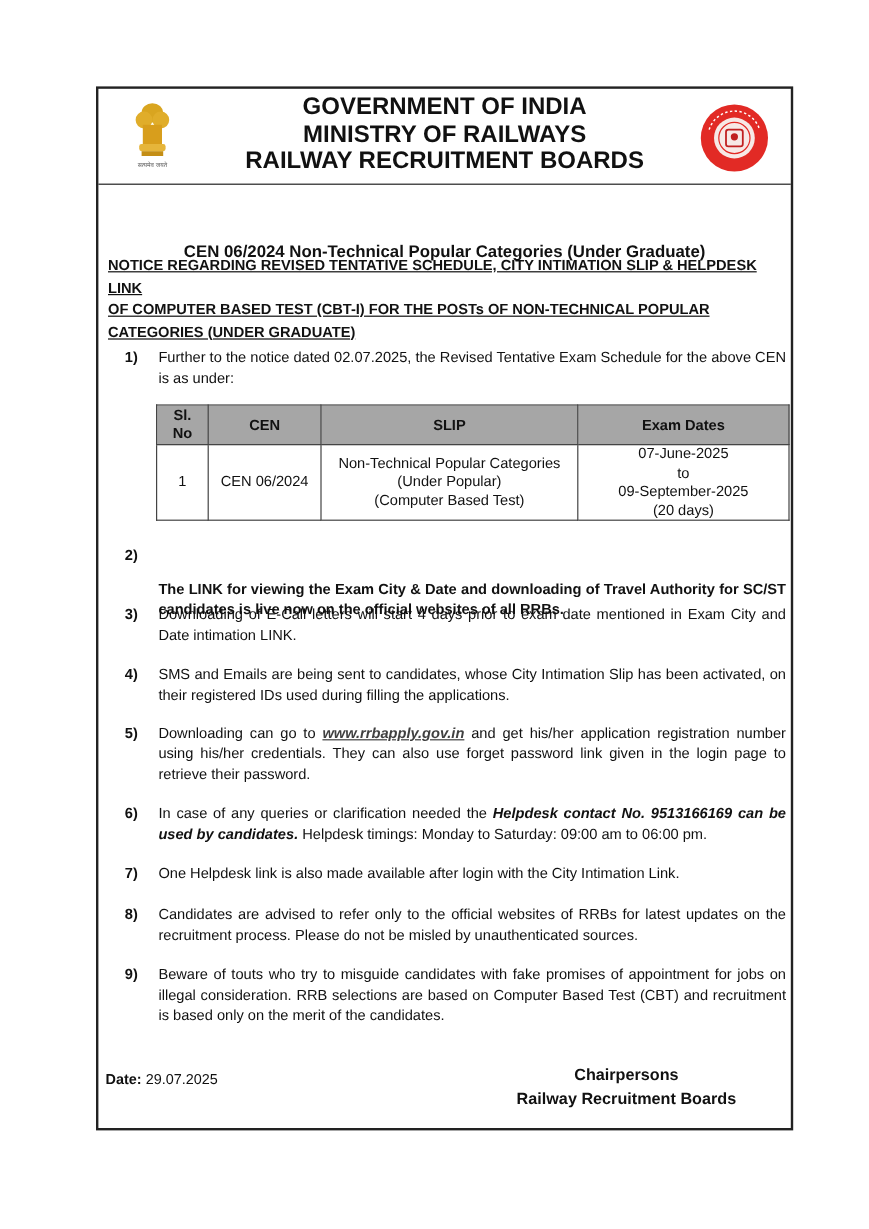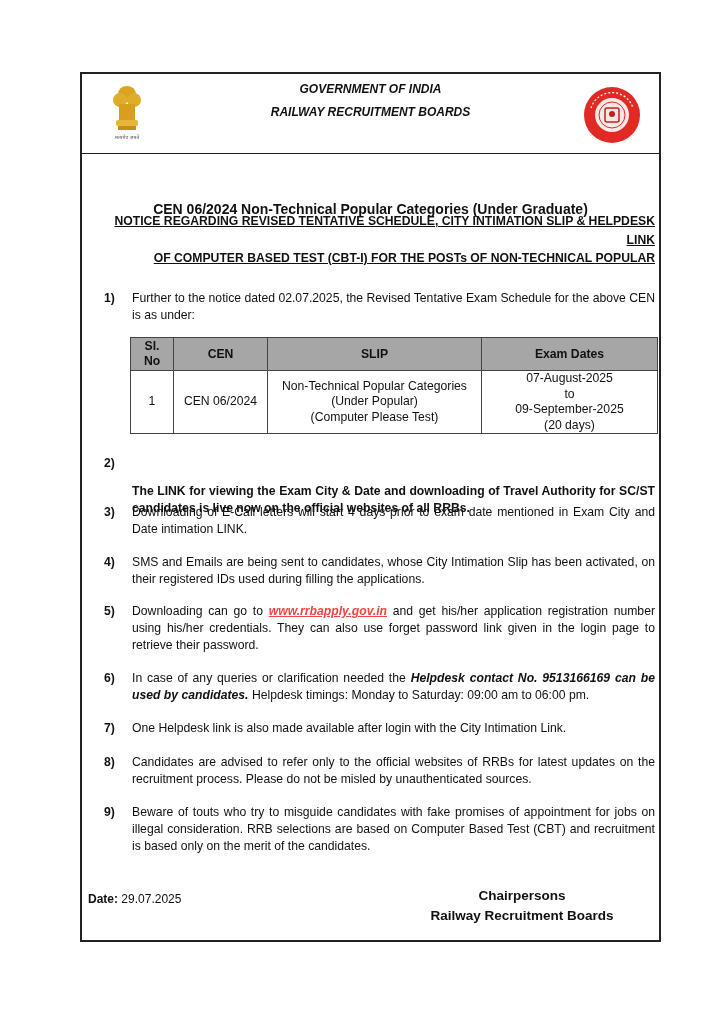--- a/index.html
+++ b/index.html
@@ -1,29 +1,29 @@
 <!DOCTYPE html>
 <html><head>
 <meta charset="utf-8">
 <style>
   html, body { margin: 0; padding: 0; background: #ffffff; }
   body { width: 724px; height: 1024px; position: relative; font-family: "Liberation Sans", sans-serif; color: #111; }
   .frame { position: absolute; left: 80px; top: 72px; width: 581px; height: 870px; border: 2px solid #222; box-sizing: border-box; }
   .header { position: absolute; left: 0; top: 0; width: 100%; height: 80px; border-bottom: 1.5px solid #222; box-sizing: border-box; }
-  .header-titles { position: absolute; left: 0; right: 0; top: 4px; text-align: center; font-weight: bold; font-size: 12px; line-height: 22.5px; font-style: italic; }
+  .header-titles { position: absolute; left: 0; right: 0; top: 4px; text-align: center; font-weight: bold; font-size: 20px; line-height: 22.5px; }
   .emblem { position: absolute; left: 24px; top: 10px; width: 42px; height: 58px; }
   .rail-logo { position: absolute; right: 18px; top: 12px; width: 58px; height: 58px; }
   .cen-title { position: absolute; left: 0; right: 0; top: 96px; text-align: center; font-weight: bold; font-size: 14px; margin-top: 31px; }
-  .notice-title { position: absolute; left: 8px; right: 4px; top: 138px; text-align: right; font-weight: bold; font-size: 12.2px; line-height: 18.5px; text-decoration: underline; }
+  .notice-title { position: absolute; left: 8px; right: 4px; top: 138px; text-align: left; font-weight: bold; font-size: 12.2px; line-height: 18.5px; text-decoration: underline; }
   .item { position: absolute; left: 22px; right: 4px; font-size: 12.2px; line-height: 17px; text-align: justify; }
   .item .num { position: absolute; left: 0; top: 0; font-weight: bold; }
   .item .txt { margin-left: 28px; display: block; }
   .bold { font-weight: bold; margin-top: 28px; }
   .bi { font-weight: bold; font-style: italic; }
-  .link { font-weight: bold; font-style: italic; text-decoration: underline; color: #ef4444; }
+  .link { font-weight: bold; font-style: italic; text-decoration: underline; color: #404040; }
   table.sched { position: absolute; left: 48px; top: 263px; width: 528px; border-collapse: collapse; font-size: 12.2px; padding-left: 44px; }
   table.sched th { background: #a6a6a6; font-weight: bold; border: 1px solid #444; height: 32px; line-height: 15px; padding: 0 4px; }
   table.sched td { border: 1px solid #444; text-align: center; height: 62px; line-height: 15.5px; padding: 0 4px; }
   .date-line { position: absolute; left: 6px; top: 818px; font-size: 12px; }
   .sign { position: absolute; left: 340px; width: 200px; text-align: center; font-weight: bold; font-size: 13.5px; line-height: 20px; top: 812px; }
 </style>
 </head>
 <body>
 
 <div class="frame">
@@ -34,38 +34,40 @@
       <ellipse cx="14" cy="16" rx="7" ry="7" fill="#e0ad2a"></ellipse>
       <ellipse cx="28" cy="16" rx="7" ry="7" fill="#e0ad2a"></ellipse>
       <rect x="13" y="20" width="16" height="18" fill="#d89e1c"></rect>
       <rect x="10" y="36" width="22" height="6" rx="2" fill="#e6b53a"></rect>
       <rect x="12" y="42" width="18" height="4" fill="#c48e15"></rect>
       <text x="21" y="55" font-size="5" text-anchor="middle" fill="#555" font-family="DejaVu Sans, sans-serif">सत्यमेव जयते</text>
     </svg>
 
     <div class="header-titles">
       <div>GOVERNMENT OF INDIA</div>
+      <div>MINISTRY OF RAILWAYS</div>
       <div>RAILWAY RECRUITMENT BOARDS</div>
     </div>
 
     <svg class="rail-logo" viewBox="0 0 58 58">
       <circle cx="29" cy="29" r="28" fill="#e22a25"></circle>
       <circle cx="29" cy="29" r="17" fill="#f7e9e6"></circle>
       <circle cx="29" cy="29" r="13" fill="none" stroke="#e22a25" stroke-width="1"></circle>
       <rect x="22" y="22" width="14" height="14" rx="2" fill="none" stroke="#c02020" stroke-width="1.5"></rect>
       <circle cx="29" cy="28" r="3" fill="#c02020"></circle>
       <path d="M8 22 A22 22 0 0 1 50 22" fill="none" stroke="#fff" stroke-width="1.2" stroke-dasharray="2 2"></path>
     </svg>
   </div>
 
   <div class="cen-title">CEN 06/2024 Non-Technical Popular Categories (Under Graduate)</div>
 
   <div class="notice-title">
     <div>NOTICE REGARDING REVISED TENTATIVE SCHEDULE, CITY INTIMATION SLIP &amp; HELPDESK LINK</div>
     <div>OF COMPUTER BASED TEST (CBT-I) FOR THE POSTs OF NON-TECHNICAL POPULAR</div>
+    <div>CATEGORIES  (UNDER GRADUATE)</div>
   </div>
 
   <div class="item" style="top:216px;">
     <span class="num">1)</span>
     <span class="txt">Further to the notice dated 02.07.2025, the Revised Tentative Exam Schedule for the above CEN is as under:</span>
   </div>
 
   <table class="sched">
     <thead>
       <tr>
@@ -78,24 +80,24 @@
         <th>Exam Dates</th>
       </tr>
     </thead>
     <tbody>
       <tr>
         <td>1</td>
         <td>CEN 06/2024</td>
         <td>
           <span>Non-Technical Popular Categories</span><br>
           <span>(Under Popular)</span><br>
-          <span>(Computer Please Test)</span>
+          <span>(Computer Based Test)</span>
         </td>
         <td>
-          <span>07-August-2025</span><br>
+          <span>07-June-2025</span><br>
           <span>to</span><br>
           <span>09-September-2025</span><br>
           <span>(20 days)</span>
         </td>
       </tr>
     </tbody>
   </table>
 
   <div class="item" style="top:381px;">
     <span class="num">2)</span>

